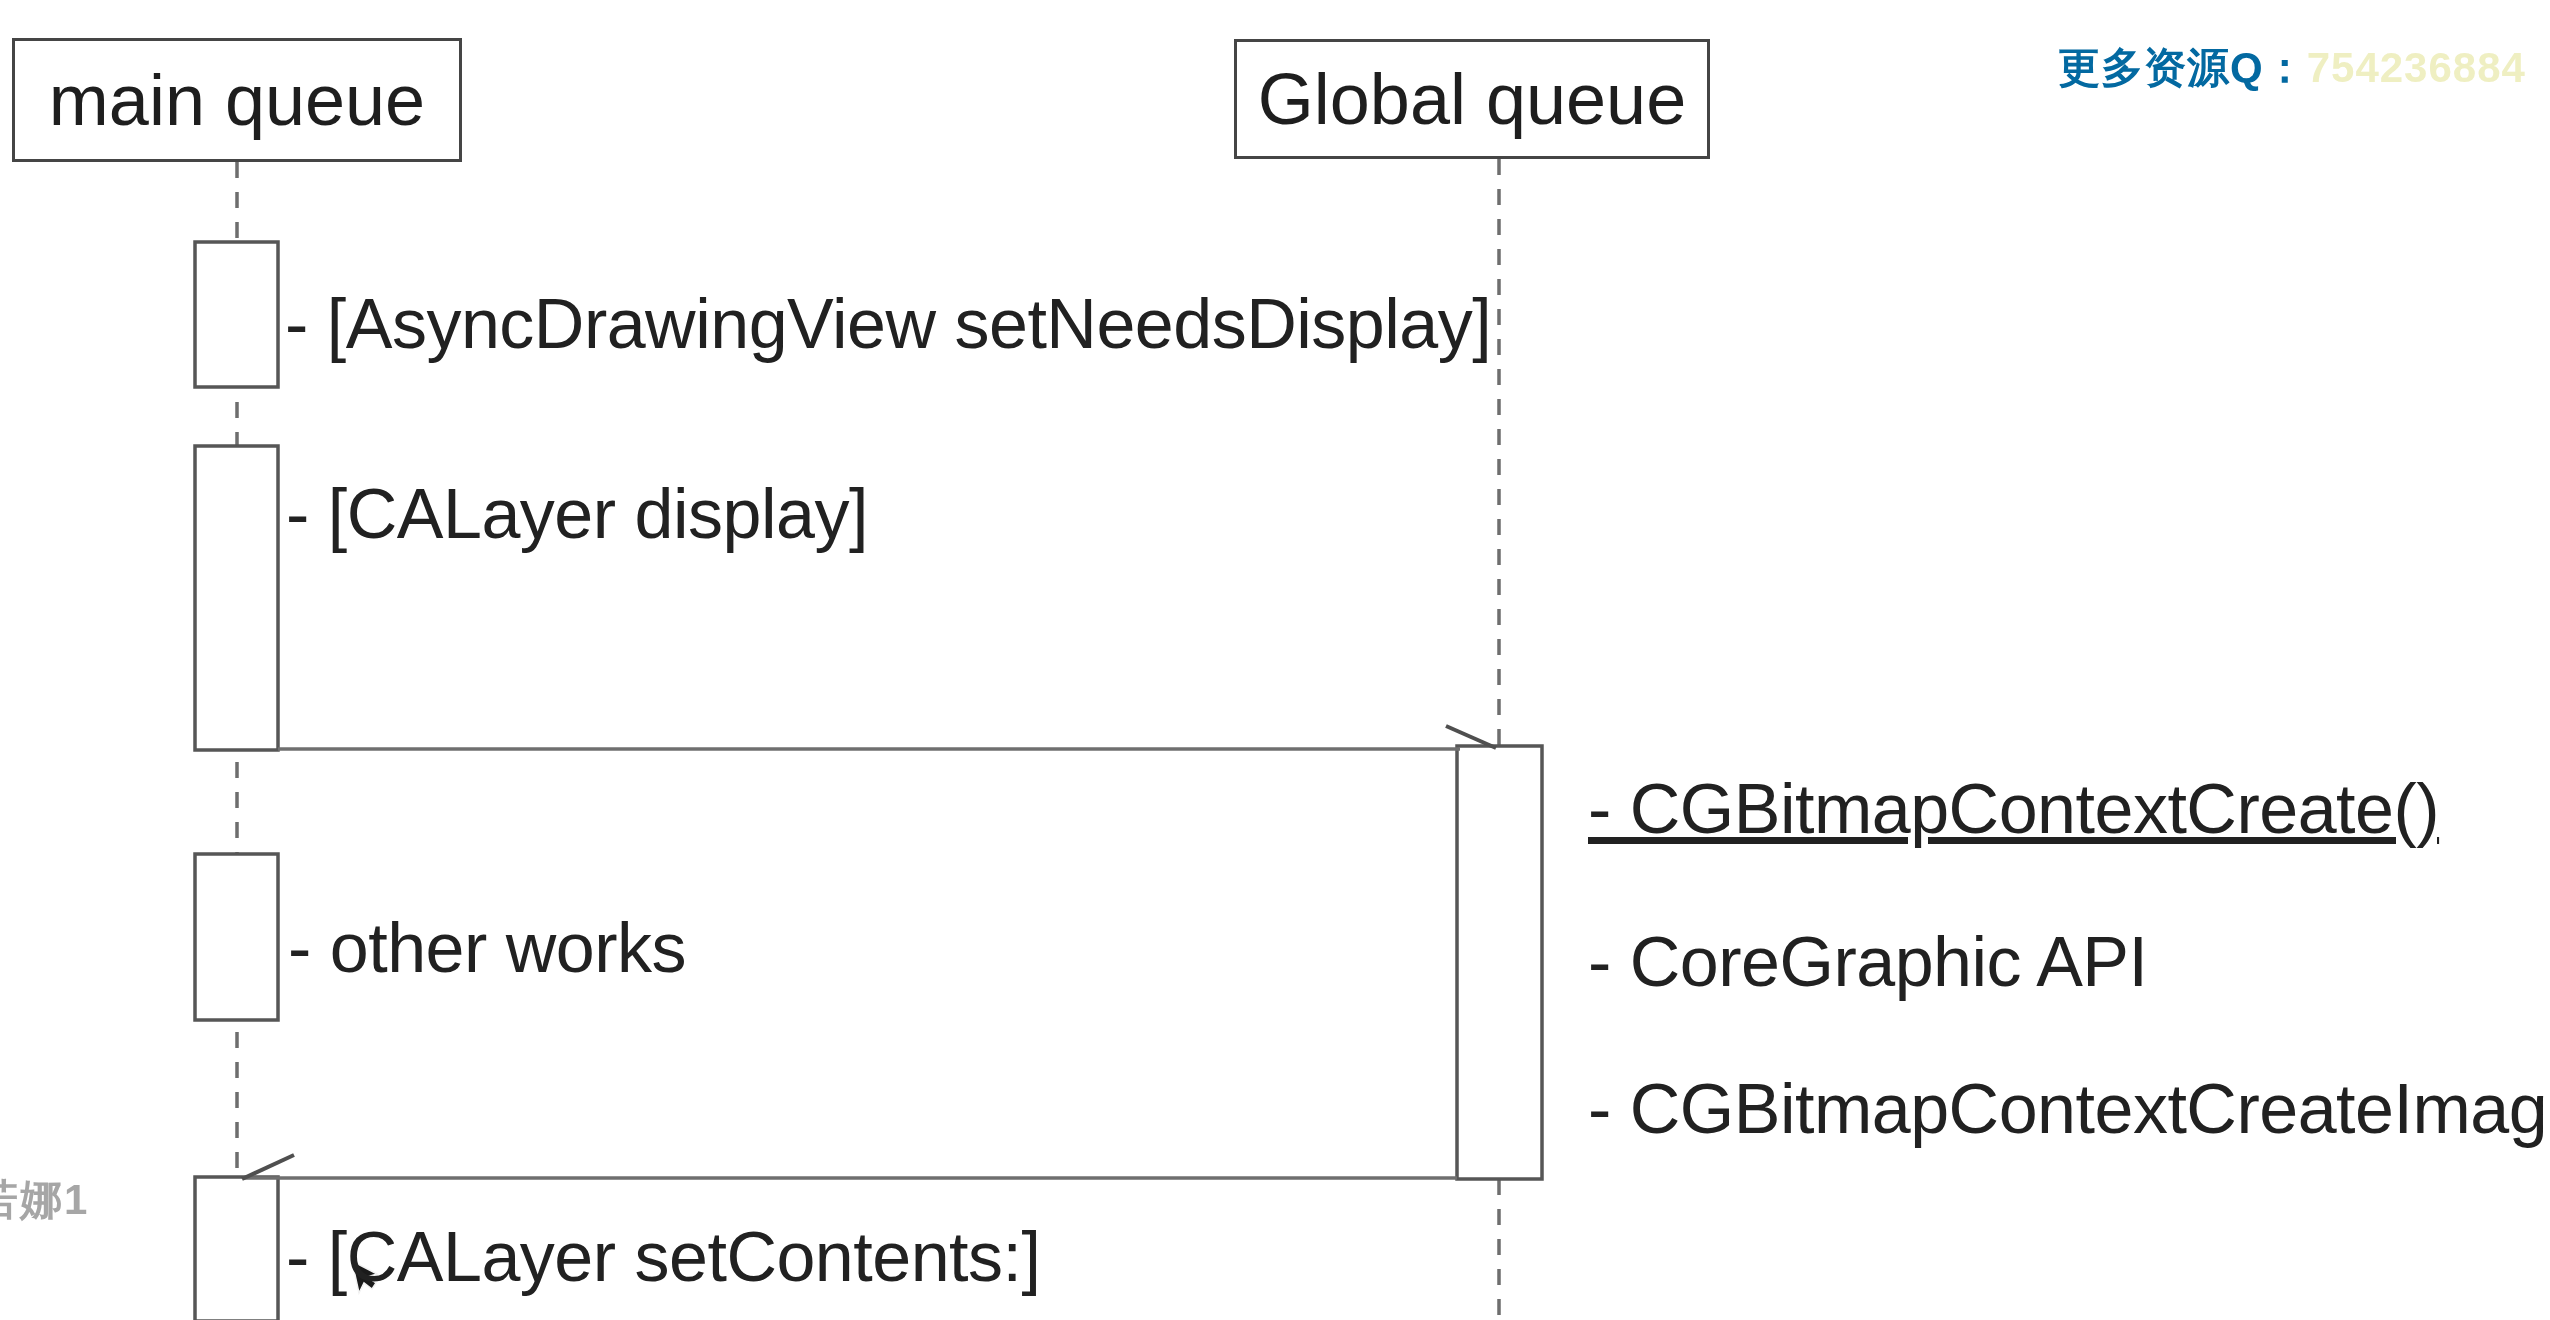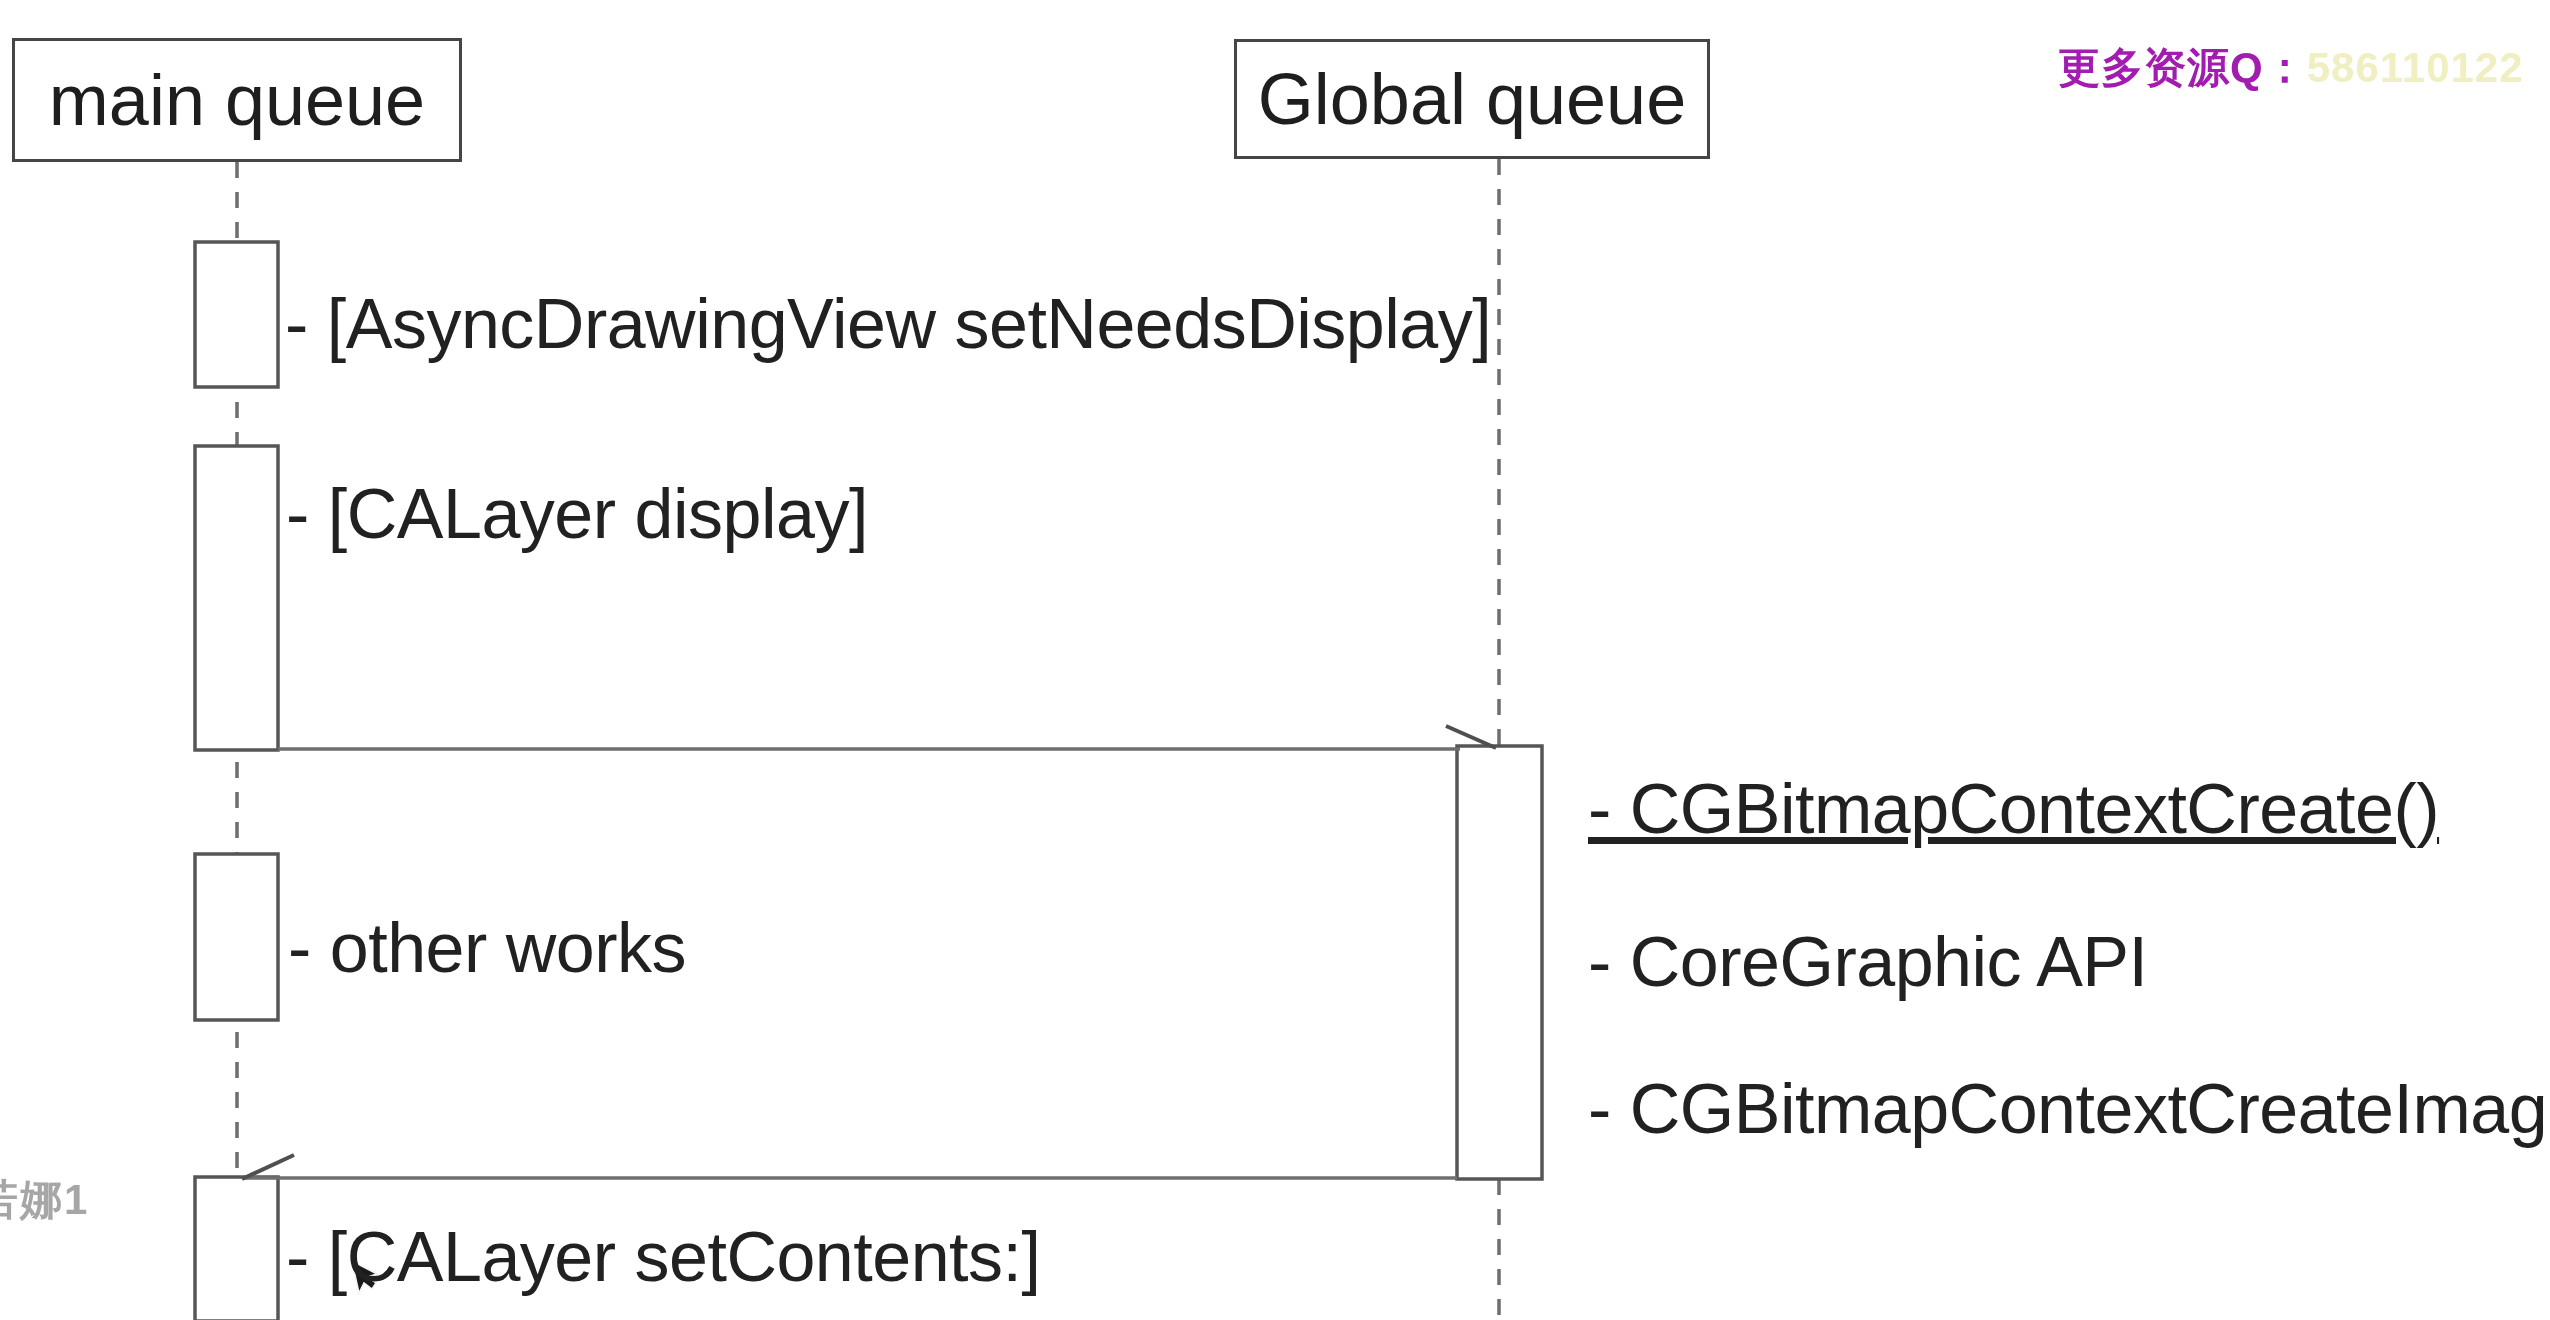--- a/index.html
+++ b/index.html
@@ -65,18 +65,18 @@
   <div class="ann" style="left:286px;top:448px;">- [CALayer display]</div>
   <div class="ann" style="left:285px;top:258px;">- [AsyncDrawingView setNeedsDisplay]</div>
   <div class="ann" style="left:288px;top:882px;">- other works</div>
   <div class="ann" style="left:286px;top:1191px;">- [CALayer setContents:]</div>
 
   <div class="ann" style="left:1588px;top:743px;text-decoration:underline;">- CGBitmapContextCreate()</div>
   <div class="ann" style="left:1588px;top:896px;">- CoreGraphic API</div>
   <div class="ann" style="left:1588px;top:1043px;">- CGBitmapContextCreateImage(</div>
 
   <div class="wm-tr">
-    <span style="color: #a21caf;">更多资源Q：</span><span style="color: rgb(239, 239, 194);">586110122</span>
+    <span style="color: #0369a1;">更多资源Q：</span><span style="color: rgb(239, 239, 194);">754236884</span>
   </div>
 
   <div class="wm-left" style="color: rgb(166, 166, 166);">若娜1</div>
 
 </div>
 
 </body></html>

